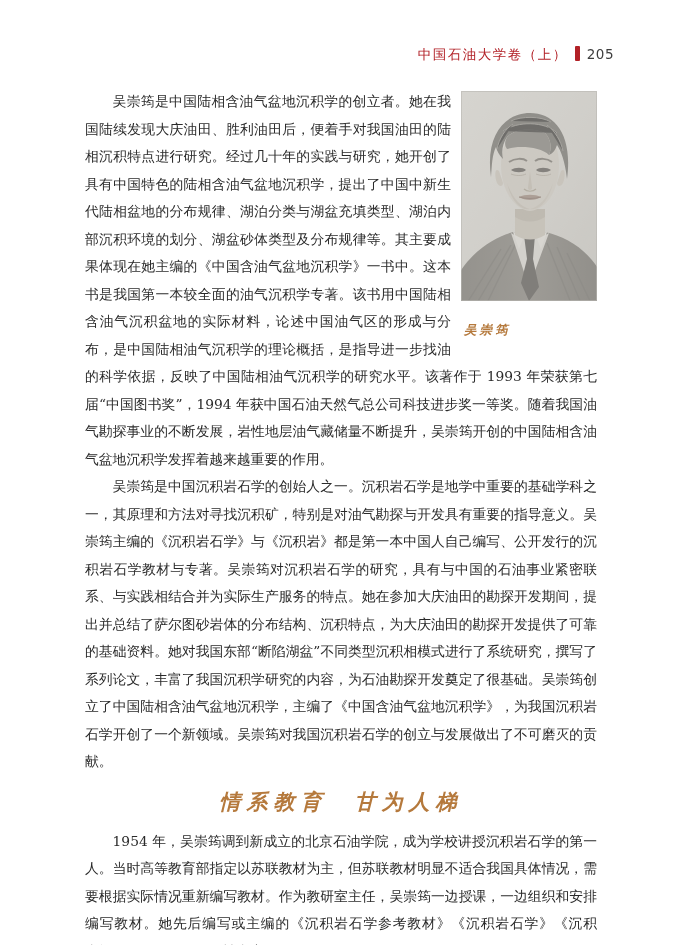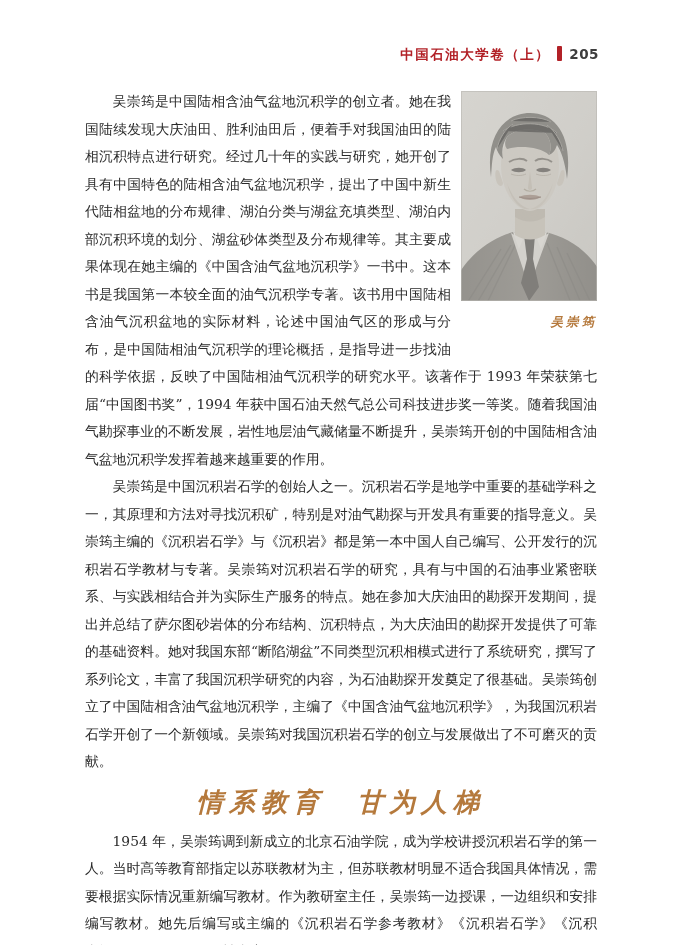--- a/index.html
+++ b/index.html
@@ -3,24 +3,24 @@
 <meta charset="utf-8">
 <style>
   html,body{margin:0;padding:0;background:#ffffff;}
   .page{
     width:680px;height:945px;position:relative;background:#ffffff;
     font-family:"DejaVu Serif","Liberation Serif",serif;
     overflow:hidden;
   }
   
   .page-header{
-    position:absolute;top:46px;left:0;right:81px;
+    position:absolute;top:46px;left:0;right:66px;
     text-align:right;
     font-family:"DejaVu Sans","Liberation Sans",sans-serif;
-    font-size:13.5px;font-weight:bold;letter-spacing:1.5px;
+    font-size:13.5px;font-weight:normal;letter-spacing:1.5px;
     color:#b22127;
     white-space:nowrap;
   }
   .header-bar{
     display:inline-block;width:5px;height:15px;background:#b22127;
     margin:0 7px 0 7px;vertical-align:-2px;border-radius:1px;
   }
   .header-page{color:#3d3d3d;letter-spacing:0.5px;}
   
   .article{
@@ -30,27 +30,27 @@
   }
   .para{margin:0;text-indent:2em;}
   .para.no-indent{text-indent:0;}
   
   .photo-figure{
     float:right;width:136px;margin:3px 0 10px 10px;
   }
   .photo{width:136px;height:210px;display:block;}
   .photo svg{display:block;}
   .photo-caption{
-    text-align:right;color:#b5793c;
+    text-align:left;color:#b5793c;
     font-size:12.5px;font-weight:bold;font-style:italic;
-    letter-spacing:3px;margin-top:7px;text-indent:3px;
+    letter-spacing:3px;margin-top:15px;text-indent:3px;
   }
   .section-heading{
     clear:both;text-align:center;color:#b5793c;
-    font-size:26px;font-weight:bold;font-style:italic;
+    font-size:21px;font-weight:bold;font-style:italic;
     letter-spacing:6px;line-height:30px;
     margin:11px 0 11px 0;
   }
 </style>
 </head>
 <body>
 
 <div class="page">
 
   <header class="page-header">

